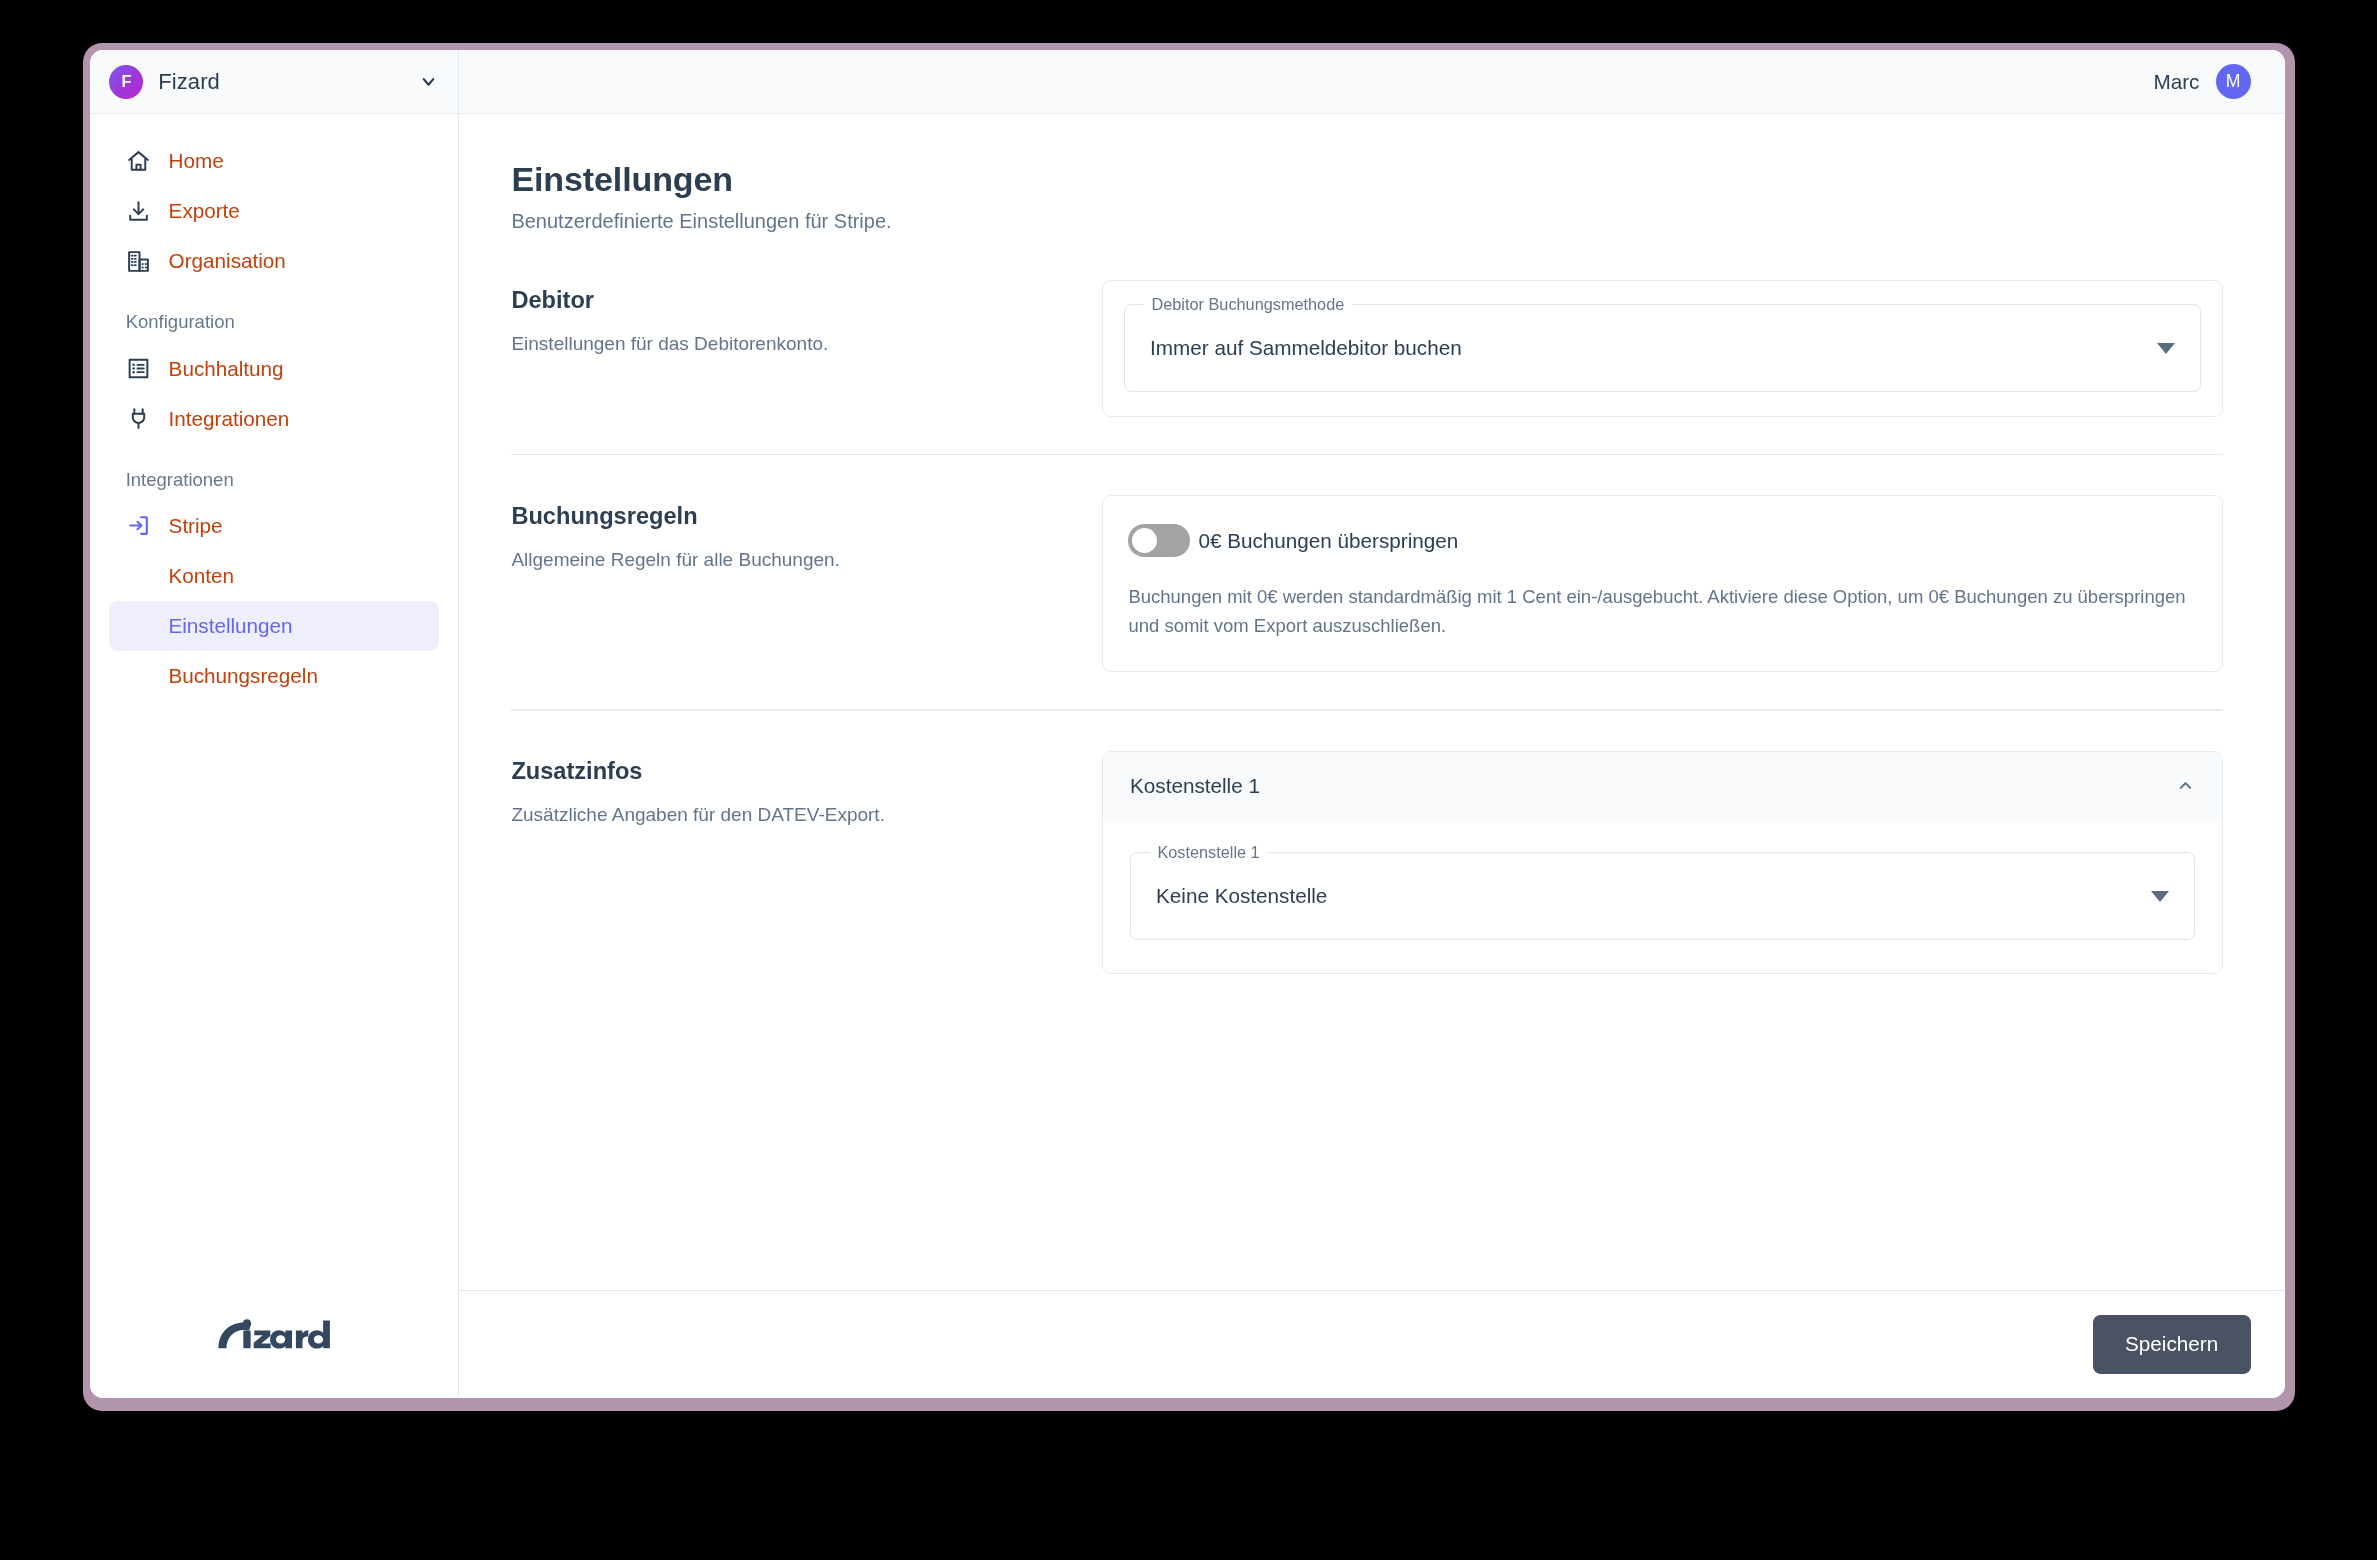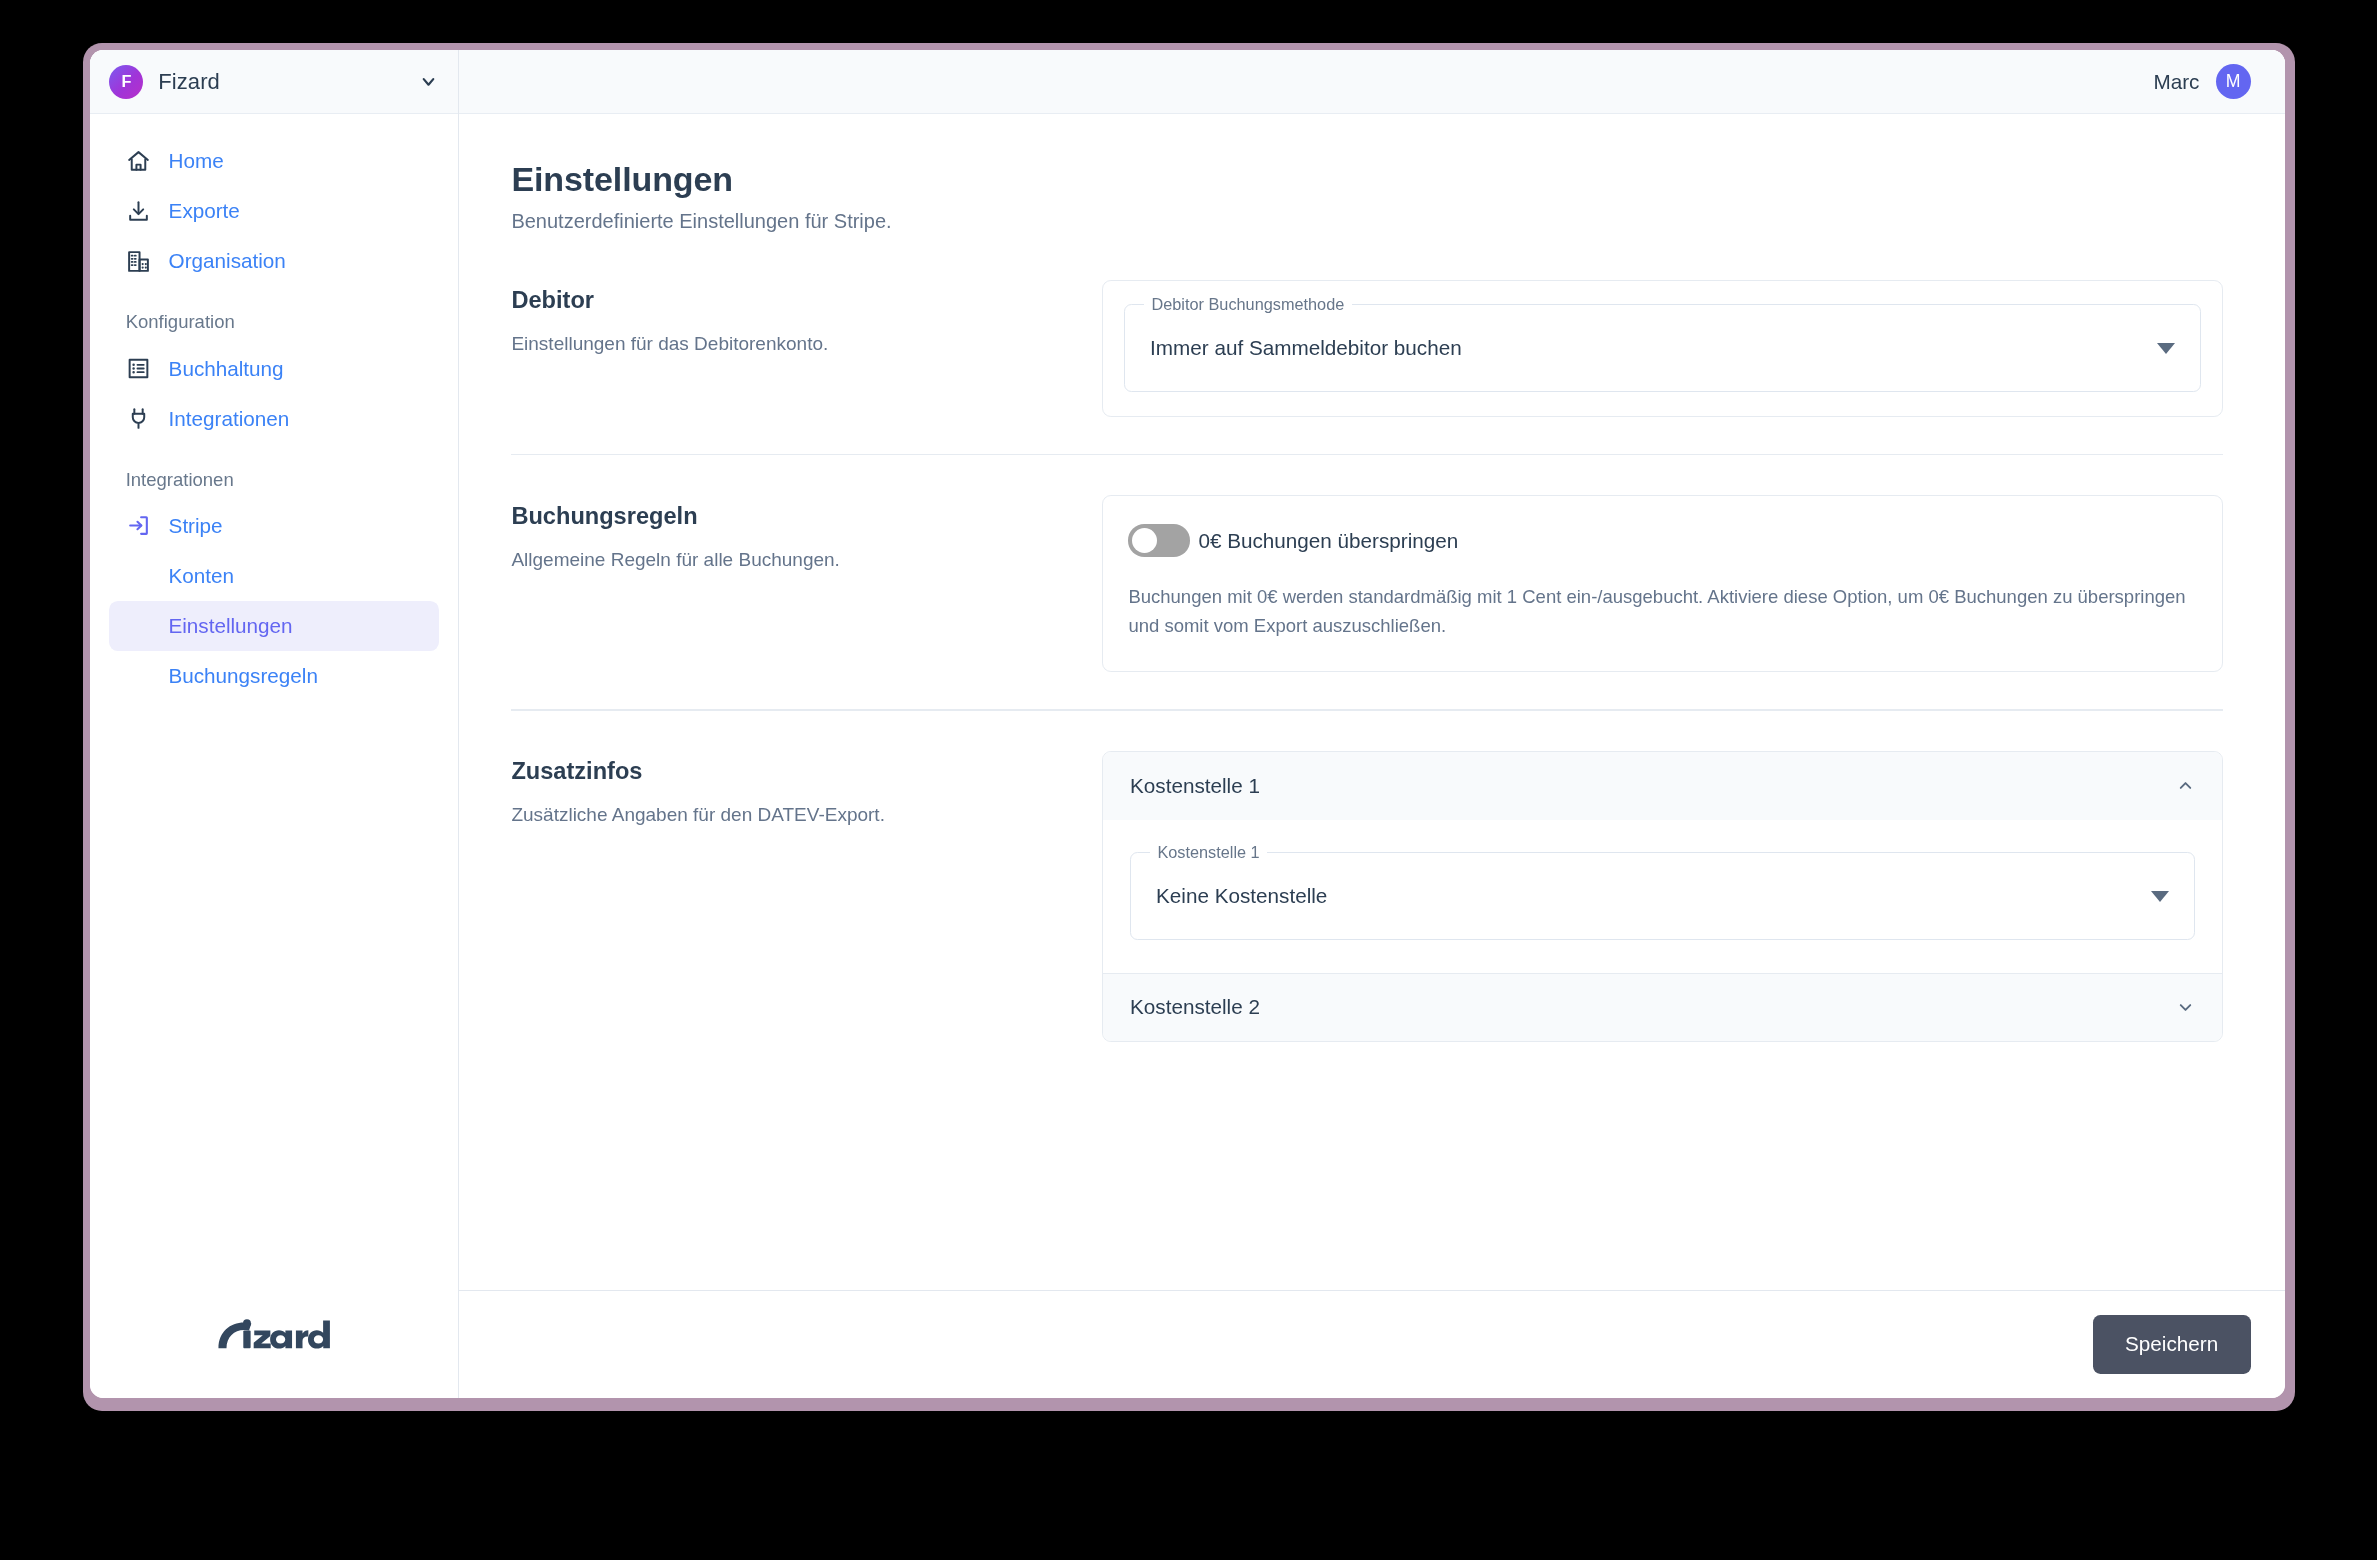--- a/index.html
+++ b/index.html
@@ -86,21 +86,21 @@
   }
 
   .nav-item {
     display: flex;
     align-items: center;
     gap: 16.3px;
     height: 50px;
     padding: 0 16.3px;
     border-radius: 8.9px;
     cursor: pointer;
-    color: #3b82f6;
+    color: #c2410c;
     font-size: 20.7px;
   }
   .nav-item .nav-ico {
     width: 26.6px; height: 26.6px;
     flex: 0 0 26.6px;
     display: flex; align-items: center; justify-content: center;
   }
   .nav-item .nav-ico svg { display: block; }
   .nav-item.sub { padding-left: 59px; }
   .nav-item.active {
@@ -479,28 +479,20 @@
               </div>
 
               <div class="acc-body">
                 <div class="select-field">
                   <span class="sel-label">Kostenstelle 1</span>
                   <span class="sel-value">Keine Kostenstelle</span>
                   <span class="caret"></span>
                 </div>
               </div>
 
-              <div class="acc-head last">
-                <span class="acc-title">Kostenstelle 2</span>
-                <span class="chev">
-                  <svg width="19" height="19" viewBox="0 0 24 24" fill="none" stroke="#5a6b80" stroke-width="2.4" stroke-linecap="round" stroke-linejoin="round">
-                      <polyline points="6 9 12 15 18 9"></polyline>
-                    </svg>
-                </span>
-              </div>
 
             </div>
           </div>
         </div>
 
       </div>
 
       <div id="footer">
         <button id="save-button">Speichern</button>
       </div>

